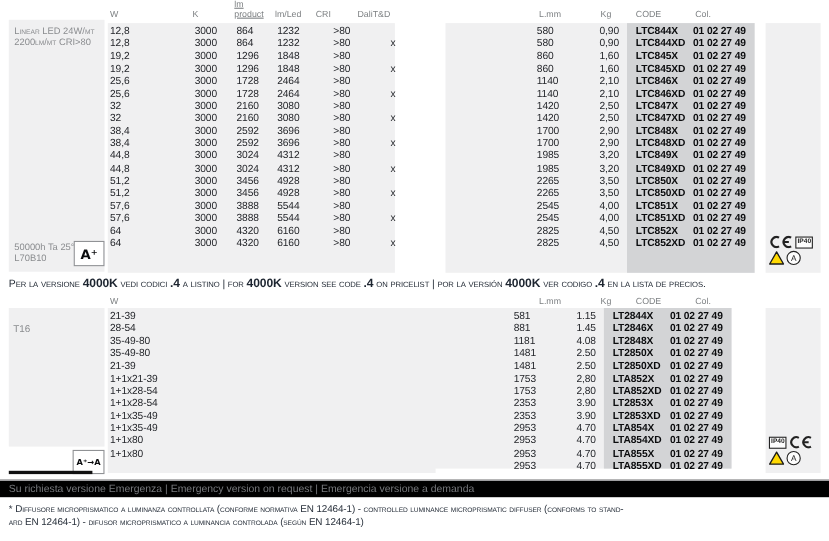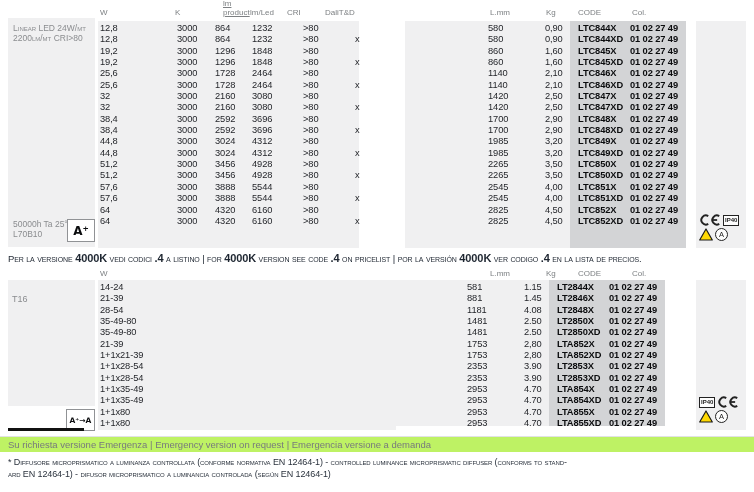--- a/index.html
+++ b/index.html
@@ -35,33 +35,33 @@
   .t16{padding:14px 0 0 4px;font-size:9px;color:#8a8c8f;}
   .blackline{position:absolute;left:8px;top:428px;width:76px;height:3px;background:#111;}
   .notice{position:absolute;left:8px;top:252px;font-size:9.5px;color:#1d2530;
           font-variant:small-caps;white-space:nowrap;letter-spacing:-0.1px;}
   .notice .seg-bold{font-weight:bold;font-size:11px;font-variant:normal;}
   .iconblock{position:absolute;left:3px;bottom:7px;display:flex;flex-direction:column;gap:2px;}
   .iconrow{display:flex;gap:2px;align-items:center;}
   .ipbox{border:1px solid #222;font-size:6px;font-weight:bold;line-height:9px;padding:0 1px;color:#222;background:#fdfdfd;}
   .circleA{width:11px;height:11px;border:1px solid #222;border-radius:50%;font-size:7.5px;line-height:11px;
            text-align:center;color:#222;background:#fdfdfd;}
-  .emer-band{position:absolute;left:0;top:436px;width:754px;height:15px;background:#bef264;border-top:1px solid #e2e2e4;}
+  .emer-band{position:absolute;left:0;top:436px;width:754px;height:15px;background:#000000;border-top:1px solid #e2e2e4;}
   .emer-text{position:absolute;left:8px;top:2px;font-size:9.5px;color:#77797d;white-space:nowrap;}
   .footnote{position:absolute;left:8px;top:456px;font-size:9px;line-height:12px;color:#2a323d;
             font-variant:small-caps;white-space:nowrap;letter-spacing:-0.1px;}
 </style>
 </head>
 <body>
 
 <div id="page">
 
   <div class="hdr" style="left:100px;top:8px;">W</div>
   <div class="hdr" style="left:175px;top:8px;">K</div>
-  <div class="hdr hdr2" style="left:223px;text-decoration:underline;">
+  <div class="hdr hdr2" style="left:213px;text-decoration:underline;">
     <div>lm</div>
     <div>product</div>
   </div>
   <div class="hdr" style="left:250px;top:8px;">lm/Led</div>
   <div class="hdr" style="left:287px;top:8px;">CRI</div>
   <div class="hdr" style="left:325px;top:8px;">DaliT&amp;D</div>
   <div class="hdr" style="left:490px;top:8px;">L.mm</div>
   <div class="hdr" style="left:546px;top:8px;">Kg</div>
   <div class="hdr" style="left:578px;top:8px;">CODE</div>
   <div class="hdr" style="left:632px;top:8px;">Col.</div>
@@ -370,23 +370,20 @@
 
   <div class="panel" style="left:8px;top:280px;width:87px;height:126px;">
     <div class="t16">T16</div>
   </div>
   <div class="badge badge-arange">A⁺→A</div>
   <div class="blackline"></div>
 
   <div class="panel" style="left:98px;top:280px;width:298px;height:150px;">
     <div class="rows-wrap cols-left">
         <div class="trow">
-          <div class="tcell c-w">14-24</div>
-        </div>
-        <div class="trow">
           <div class="tcell c-w">21-39</div>
         </div>
         <div class="trow">
           <div class="tcell c-w">28-54</div>
         </div>
         <div class="trow">
           <div class="tcell c-w">35-49-80</div>
         </div>
         <div class="trow">
           <div class="tcell c-w">35-49-80</div>

